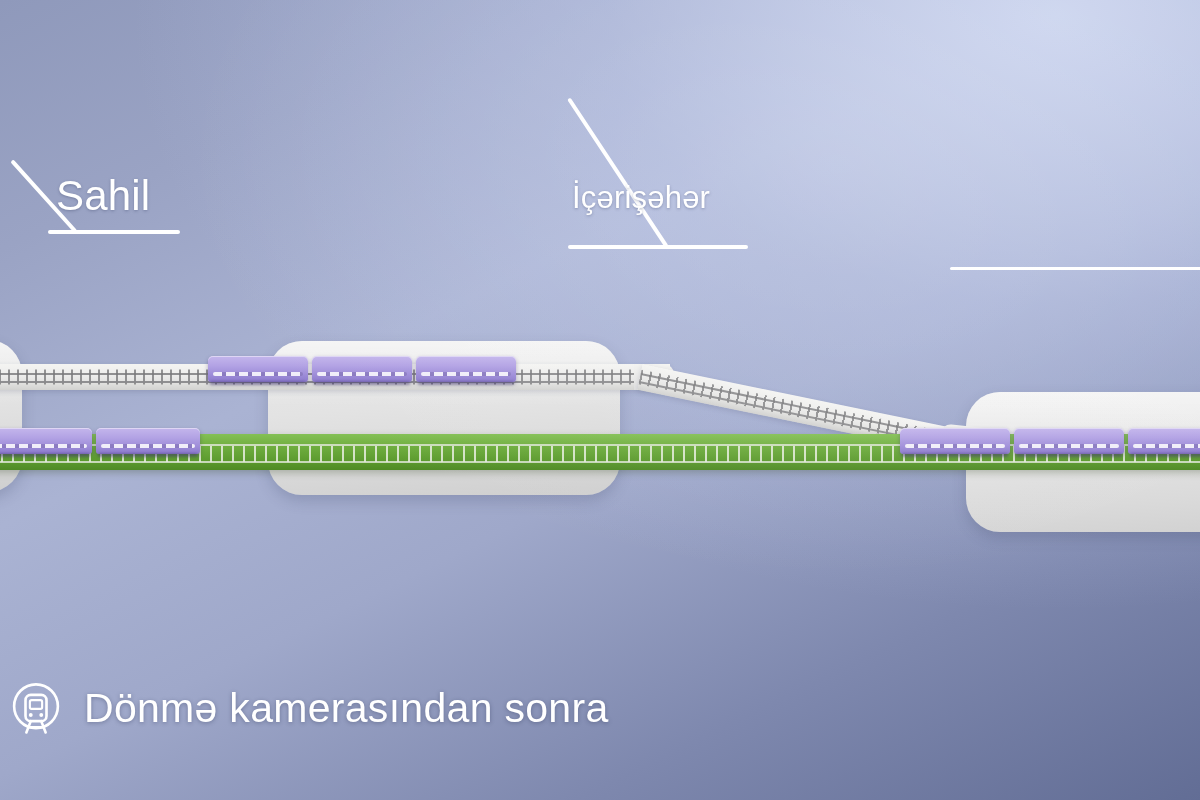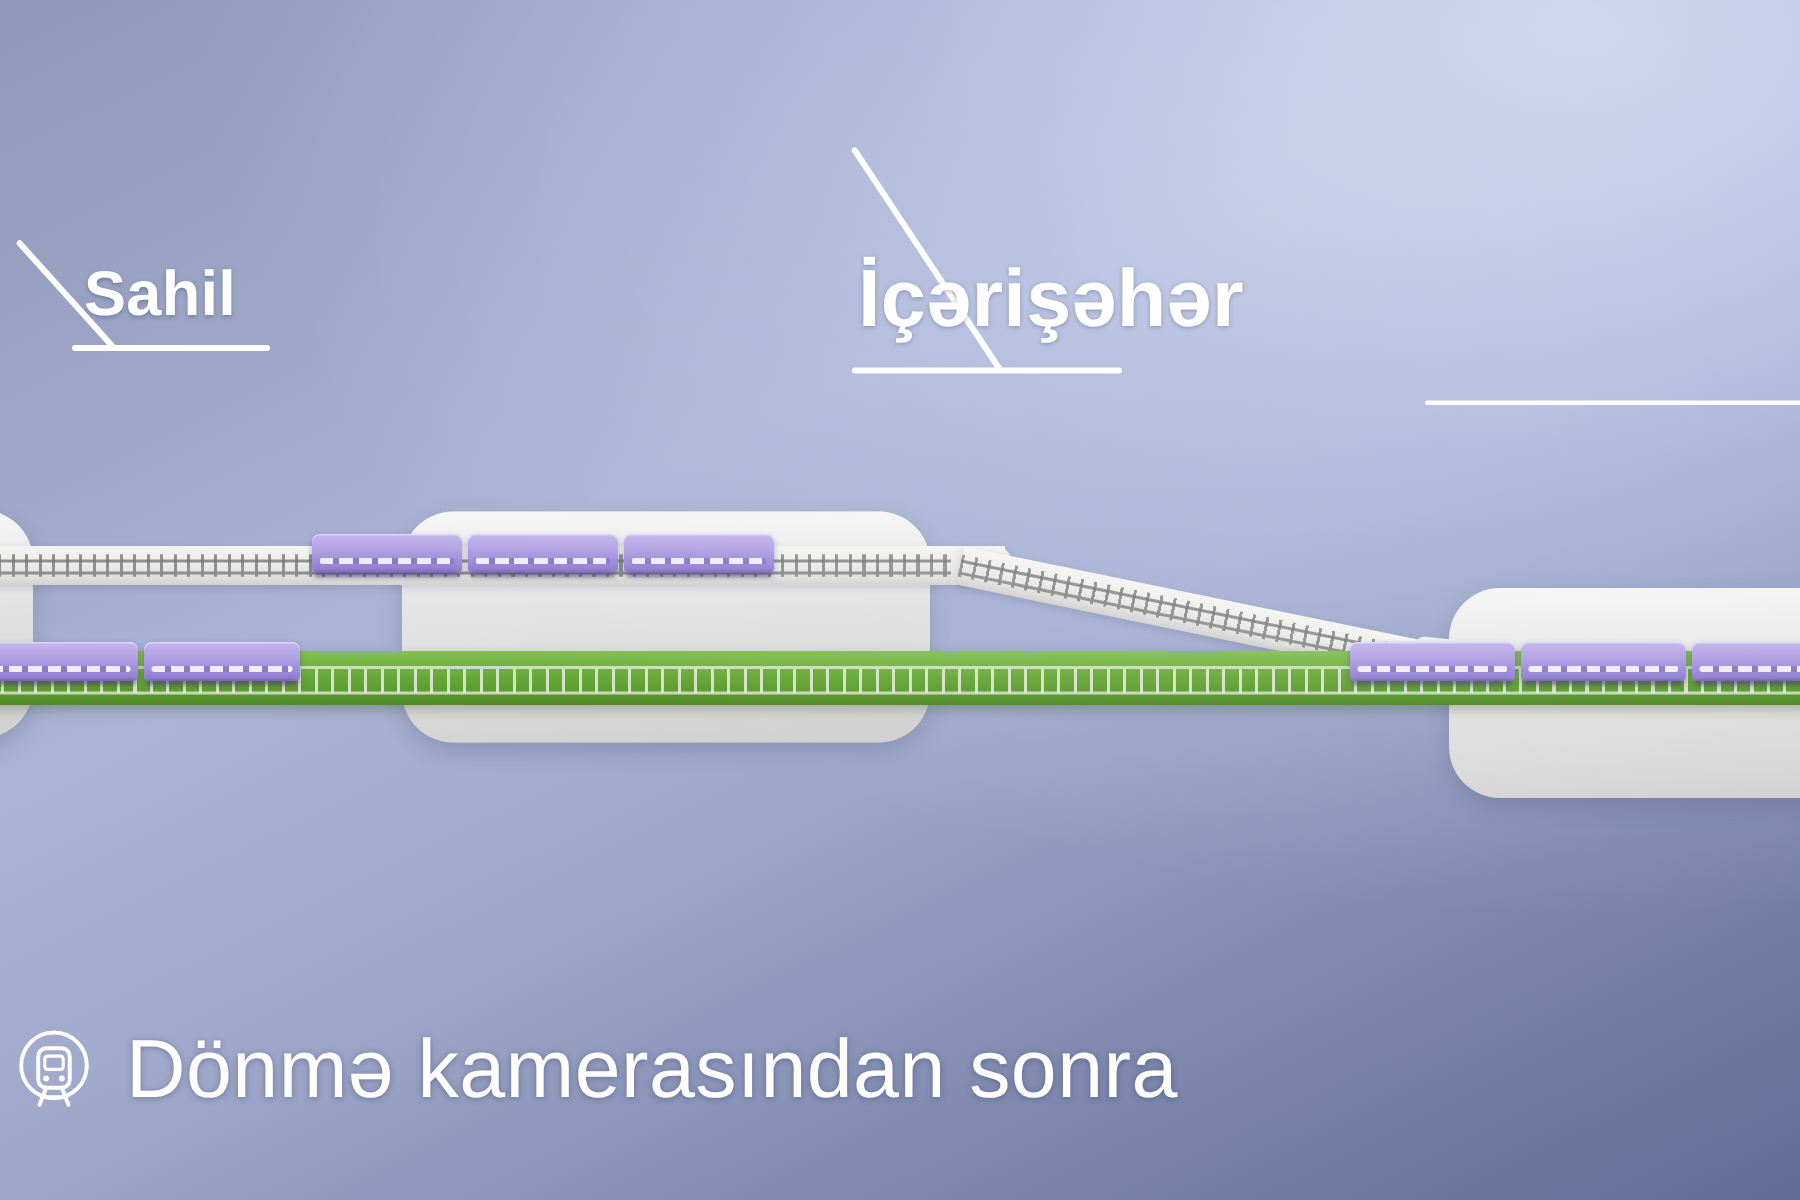--- a/index.html
+++ b/index.html
@@ -182,39 +182,39 @@
     transform-origin: 100% 50%;
     transform: rotate(56.5deg);
   }
 
   
   #donme-underline { left: 950px; top: 267px; width: 262px; height: 3px; }
 
   .label {
     position: absolute;
     color: #ffffff;
-    font-weight: 700;
+    font-weight: 400;
     letter-spacing: 0.2px;
     text-shadow: 0 1px 3px rgba(50,58,92,0.35);
     white-space: nowrap;
   }
   #label-sahil { left: 56px;  top: 172px; font-size: 42px; }
-  #label-ice   { left: 572px; top: 168px; font-size: 54px; }
+  #label-ice   { left: 572px; top: 180px; font-size: 31px; }
   #label-donme { left: 950px; top: 227px; font-size: 23px; font-weight: 700; letter-spacing: 0.3px; }
 
   
   #caption {
     position: absolute;
     left: 8px; top: 680px;
     display: flex; align-items: center; gap: 20px;
   }
   #metro-icon { width: 56px; height: 56px; flex: 0 0 56px; display: block; }
   #caption-text {
     color: #ffffff;
-    font-size: 55px;
+    font-size: 41px;
     font-weight: 400;
     letter-spacing: 0.3px;
     text-shadow: 0 1px 4px rgba(45,52,85,0.4);
     white-space: nowrap;
   }
 </style>
 </head>
 <body>
 
 <div id="stage">

